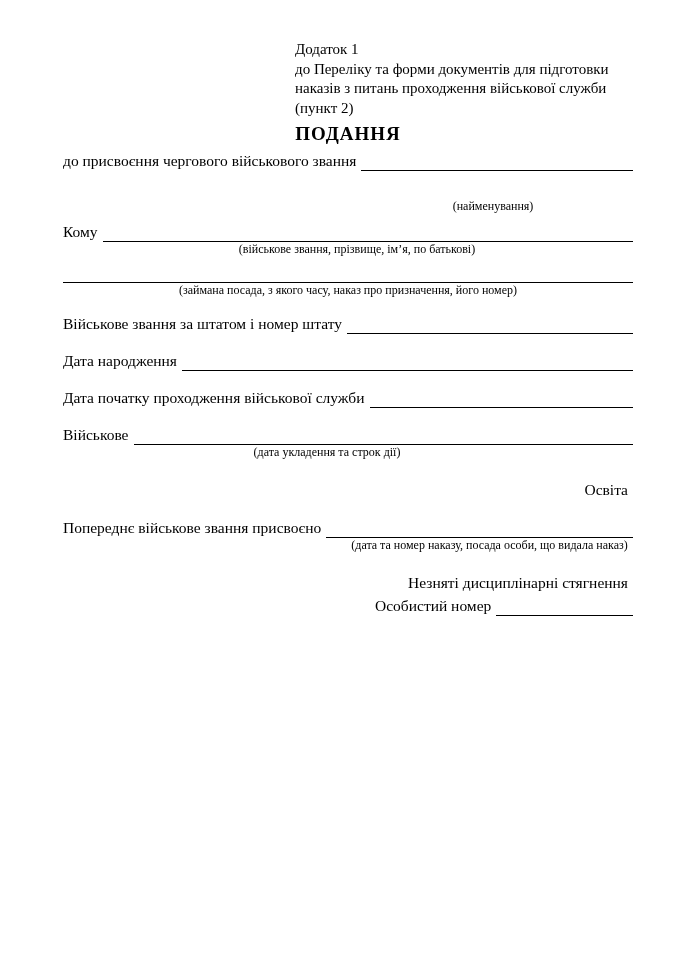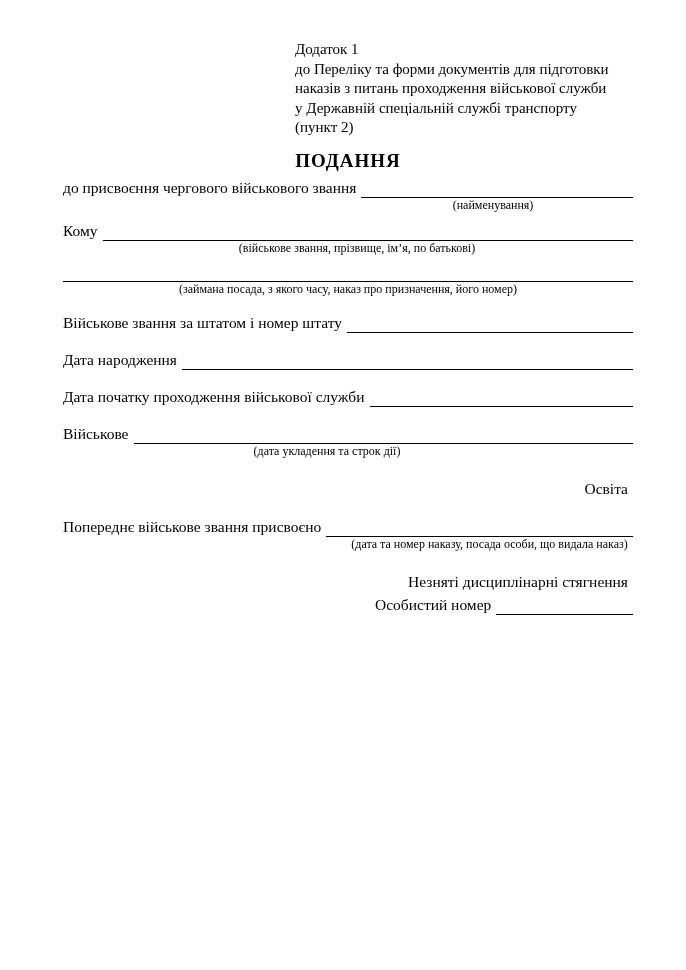--- a/index.html
+++ b/index.html
@@ -22,21 +22,21 @@
   }
   .header-block {
     margin-left: 232px;
     font-size: 15px;
     line-height: 19.5px;
   }
   .header-block div {
     white-space: nowrap;
   }
   .title {
-    margin: 12px 0 4px 0;
+    margin: 5px 0 4px 0;
     font-size: 19px;
     font-weight: bold;
     text-align: center;
     letter-spacing: 1px;
   }
   .row {
     display: flex;
     align-items: flex-end;
     font-size: 15.5px;
     line-height: 20px;
@@ -49,21 +49,21 @@
     flex: 1;
     height: 19px;
     border-bottom: 1px solid #000;
   }
   .caption {
     font-size: 12px;
     line-height: 15px;
     text-align: center;
     color: #000;
   }
-  .cap-rank     { margin-left: 295px; width: 270px; }
+  .cap-rank     { margin-left: 295px; width: 270px; margin-top: 28px; }
   .cap-whom     { margin-left: 44px;  width: 500px; }
   .cap-position { width: 570px; }
   .cap-contract { margin-left: 74px;  width: 380px; font-family: Liberation Serif, serif; }
   .cap-previous { margin-left: 283px; width: 287px; }
 
   .mt2  { margin-top: 2px; }
   .mt6  { margin-top: 6px; }
   .mt8  { margin-top: 8px; }
   .mt10 { margin-top: 6px; }
   .mt16 { margin-top: 16px; }
@@ -76,21 +76,20 @@
 </style>
 </head>
 <body>
 
 <div class="page">
 
   <div class="header-block">
     <div>Додаток 1</div>
     <div>до Переліку та форми документів для підготовки</div>
     <div>наказів з питань проходження військової служби</div>
-    <div>у Державній спеціальній службі транспорту</div>
     <div>(пункт 2)</div>
   </div>
 
   <div class="title">ПОДАННЯ</div>
 
   <div class="row mt6">
     <span class="label">до присвоєння чергового військового звання</span>
     <span class="line"></span>
   </div>
   <div class="caption cap-rank">(найменування)</div>

